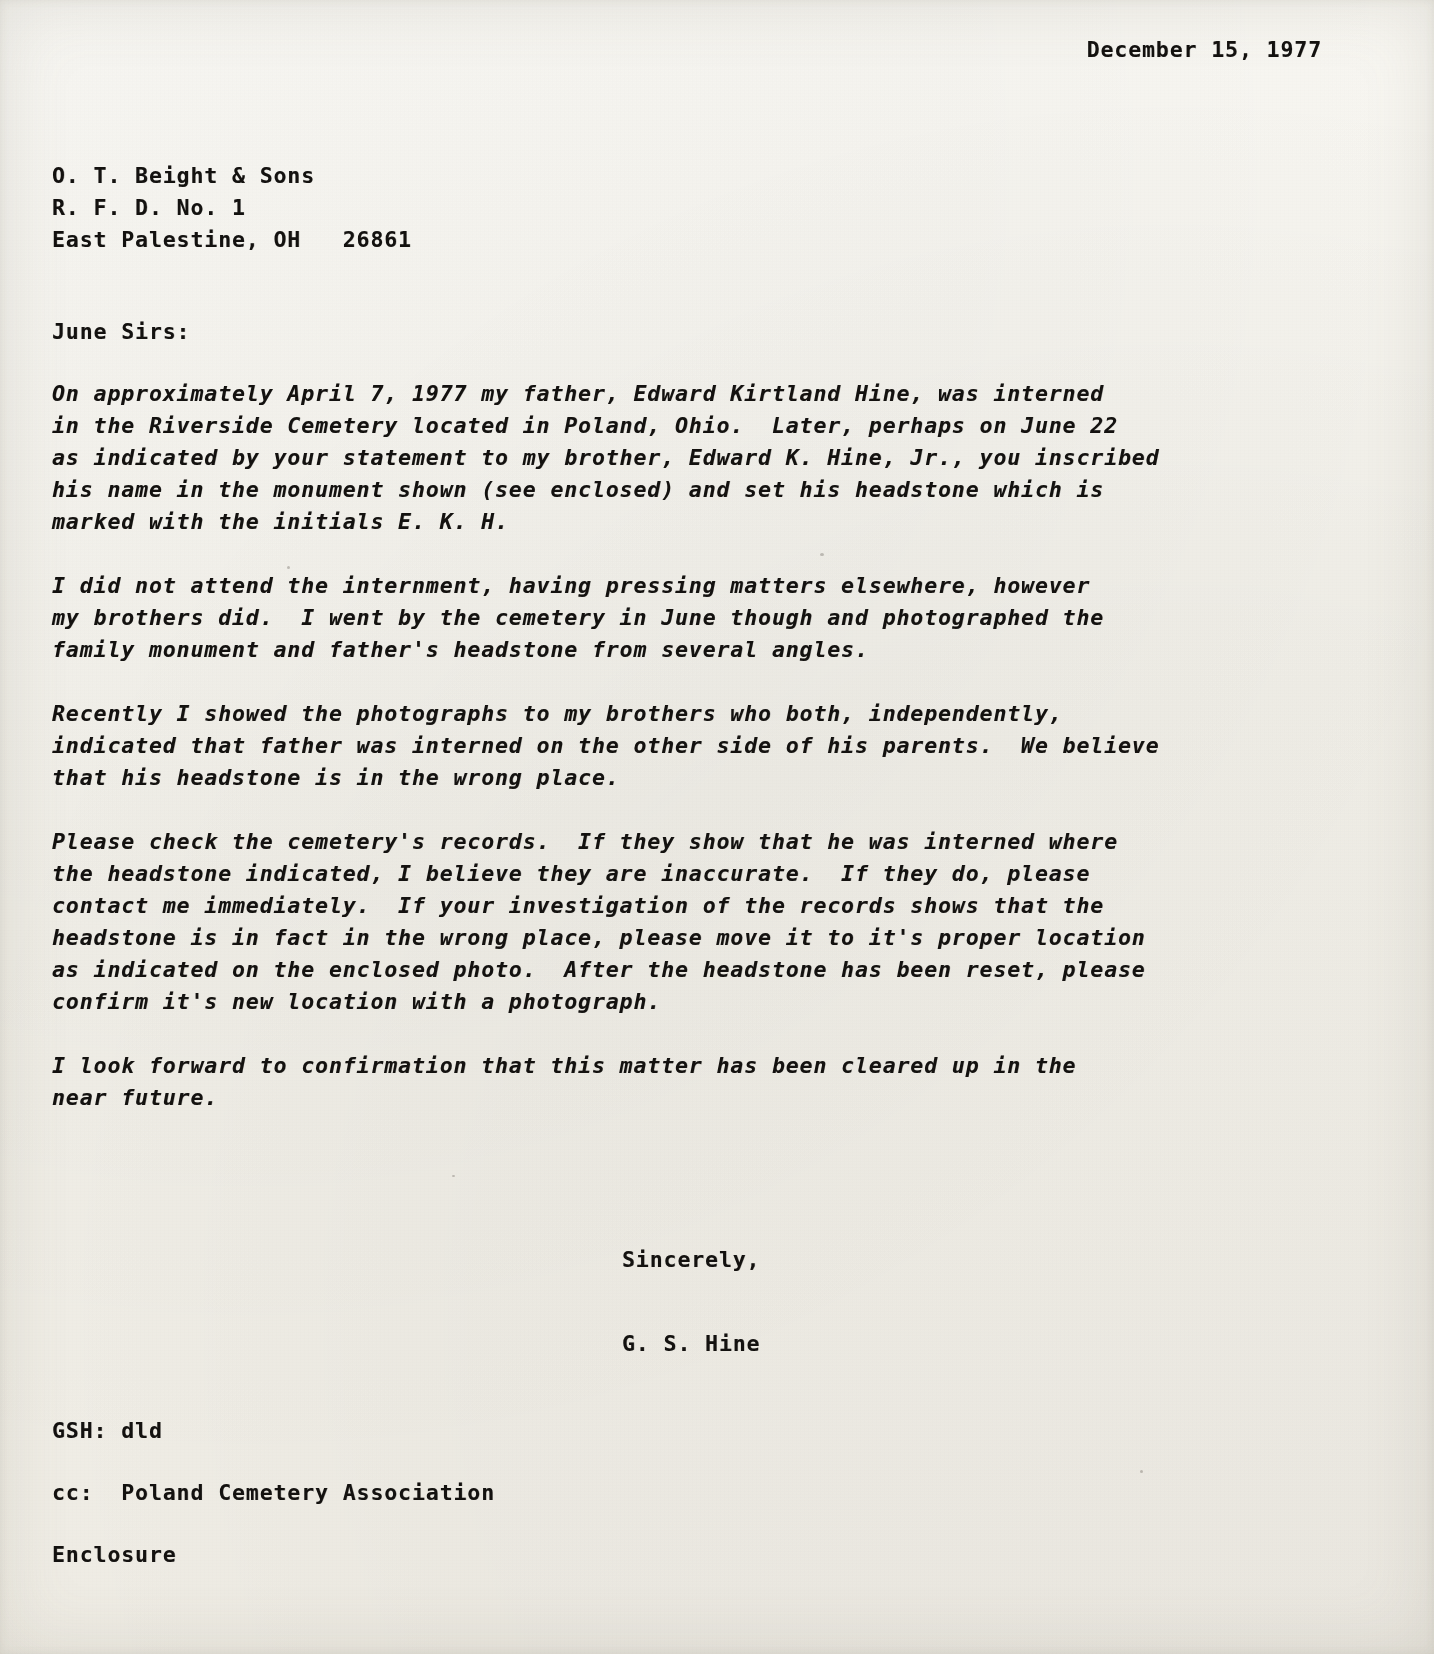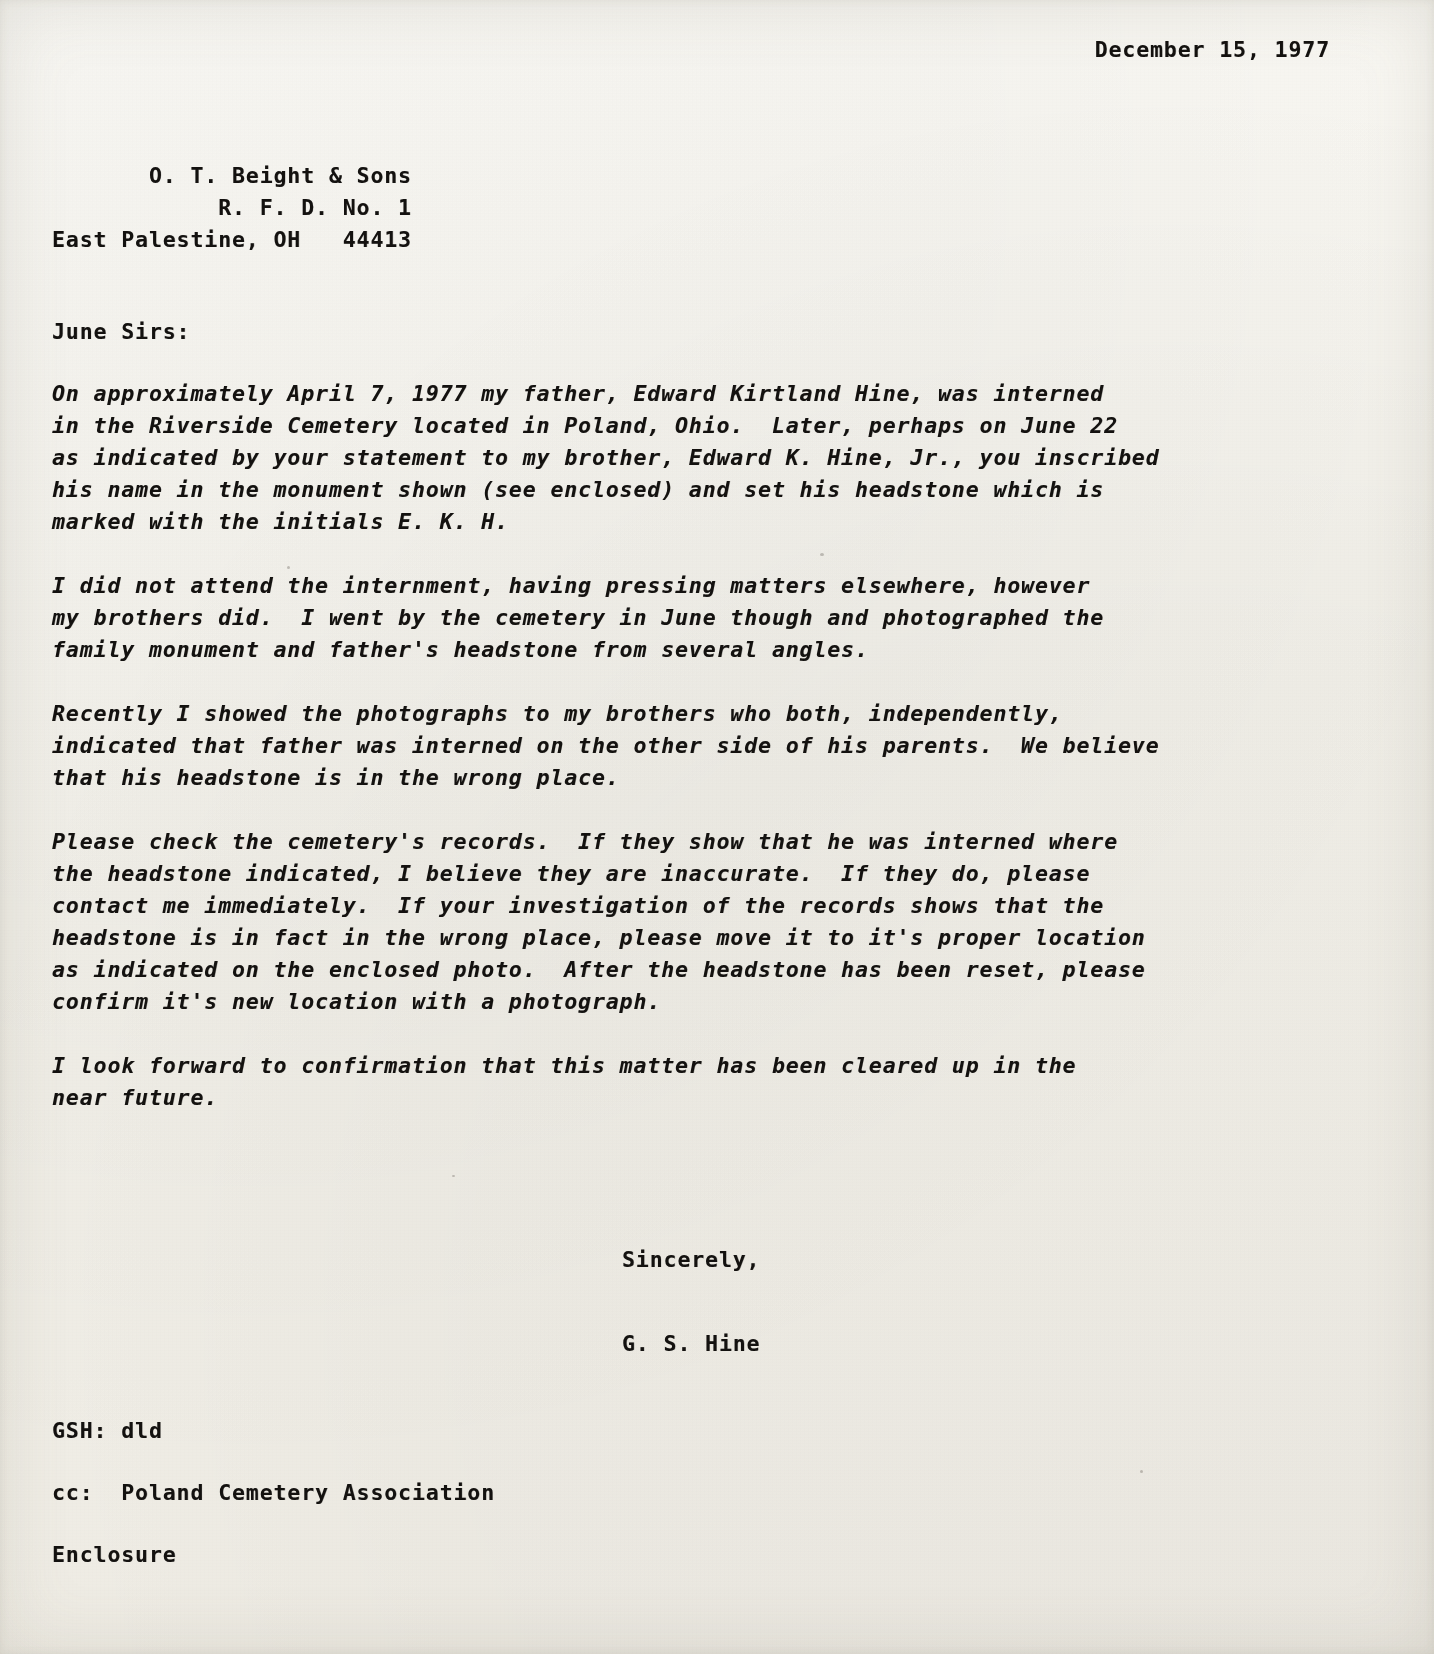--- a/index.html
+++ b/index.html
@@ -44,28 +44,27 @@
     line-height: 32px;
     letter-spacing: 0.9px;
     color: #141210;
     white-space: pre-wrap;
     font-weight: 700;
     text-shadow: 0.4px 0.3px 0 rgba(30,28,25,0.35);
   }
   .date-line {
     position: absolute;
     top: 34px;
-    right: 52px;
+    right: 60px;
     text-align: right;
   }
   .address-block {
     position: absolute;
     top: 160px;
     left: 0;
-    text-align: right;
   }
   .salutation {
     position: absolute;
     top: 316px;
     left: 0;
   }
   .body-block {
     position: absolute;
     top: 378px;
     left: 0;
@@ -122,21 +121,21 @@
 <div class="page">
   <div class="sheet">
 
     <div class="letter">
 
       <div class="tw date-line">December 15, 1977</div>
 
       <div class="address-block">
         <div class="tw">O. T. Beight &amp; Sons</div>
         <div class="tw">R. F. D. No. 1</div>
-        <div class="tw">East Palestine, OH   44413</div>
+        <div class="tw">East Palestine, OH   26861</div>
       </div>
 
       <div class="tw salutation">June Sirs:</div>
 
       <div class="body-block">
         <p class="tw">On approximately April 7, 1977 my father, Edward Kirtland Hine, was interned
 in the Riverside Cemetery located in Poland, Ohio.  Later, perhaps on June 22
 as indicated by your statement to my brother, Edward K. Hine, Jr., you inscribed
 his name in the monument shown (see enclosed) and set his headstone which is
 marked with the initials E. K. H.</p>

